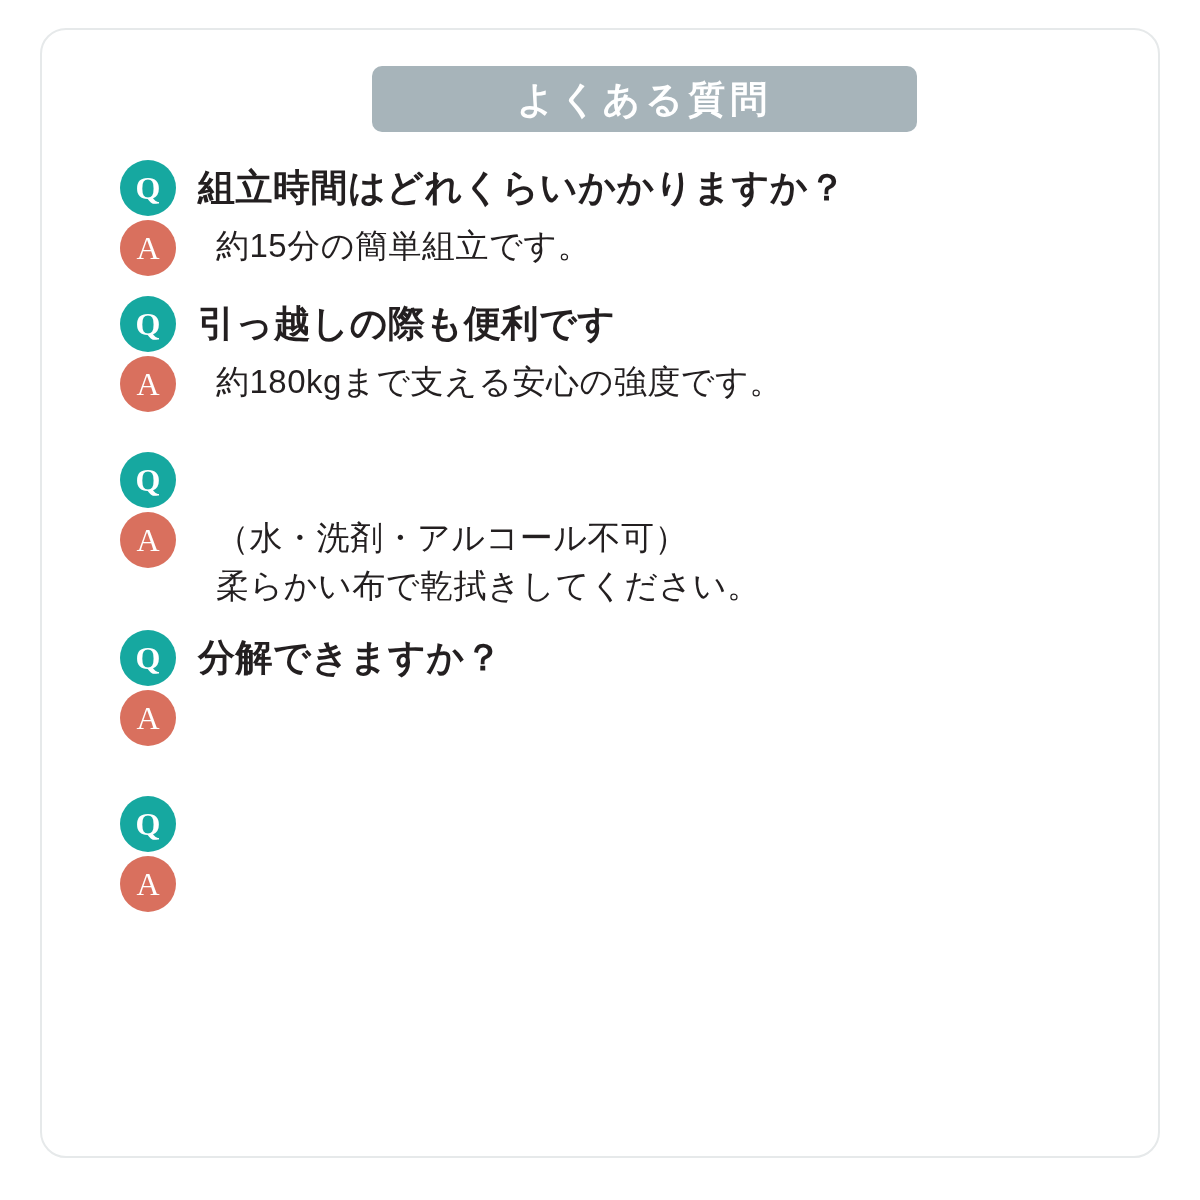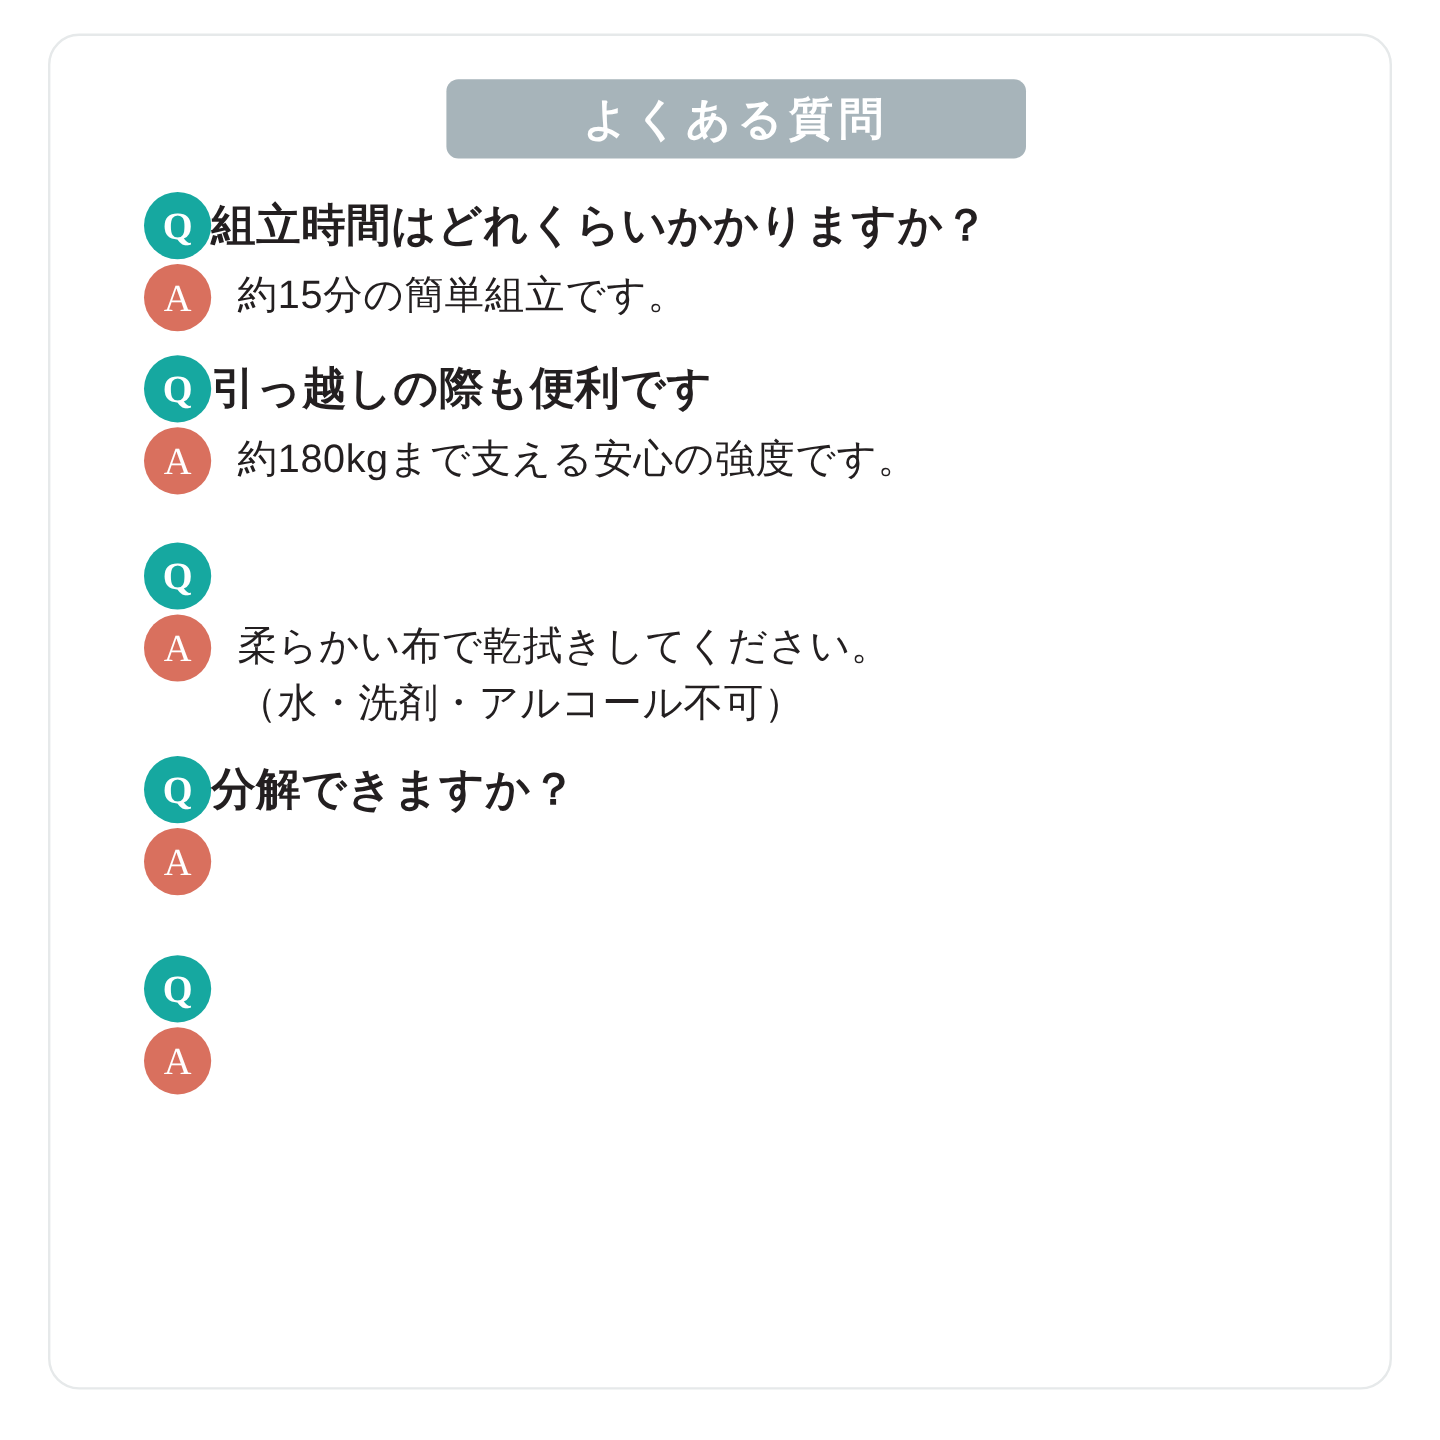--- a/index.html
+++ b/index.html
@@ -23,21 +23,21 @@
     background: #ffffff;
     border: 2px solid #e6e9ea;
     border-radius: 26px;
     box-sizing: border-box;
   }
 
   .faq-title-banner {
     position: absolute;
     left: 330px;
     top: 36px;
-    width: 483px;
+    width: 545px;
     height: 66px;
     background: #a7b4ba;
     border-radius: 10px;
     display: flex;
     align-items: center;
     justify-content: center;
   }
   .faq-title-banner .title-text {
     color: #ffffff;
     font-size: 37px;
@@ -80,29 +80,30 @@
     font-weight: bold;
   }
   .badge.a {
     background: #d9705e;
     font-weight: normal;
   }
 
   .q-row { margin-bottom: 4px; }
 
   .q-text {
+    margin-left: 22px;
     font-size: 37px;
     font-weight: bold;
     color: #231f20;
     letter-spacing: 0.5px;
     line-height: 56px;
   }
 
   .a-text {
-    margin-left: 22px;
+    margin-left: 40px;
     font-size: 33px;
     font-weight: normal;
     color: #231f20;
     letter-spacing: 0.5px;
     line-height: 48px;
     padding-top: 2px;
   }
   .a-text .line { display: block; white-space: pre; }
 
   .gap-sm { height: 14px; }
@@ -150,22 +151,22 @@
 
     <div class="gap-md"></div>
 
     <div class="faq-item">
       <div class="row q-row">
         <div class="badge q">Q</div>
       </div>
       <div class="row">
         <div class="badge a">A</div>
         <div class="a-text">
+          <span class="line">（水・洗剤・アルコール不可）</span>
           <span class="line">柔らかい布で乾拭きしてください。</span>
-          <span class="line">（水・洗剤・アルコール不可）</span>
         </div>
       </div>
     </div>
 
     <div class="gap-sm"></div>
 
     <div class="faq-item">
       <div class="row q-row">
         <div class="badge q">Q</div>
         <div class="q-text">分解できますか？</div>

